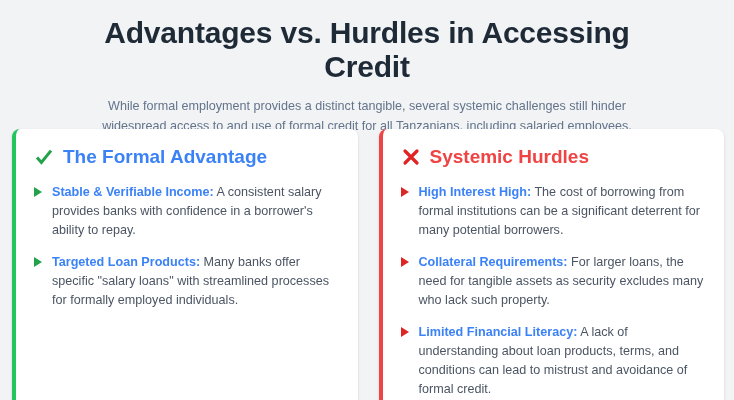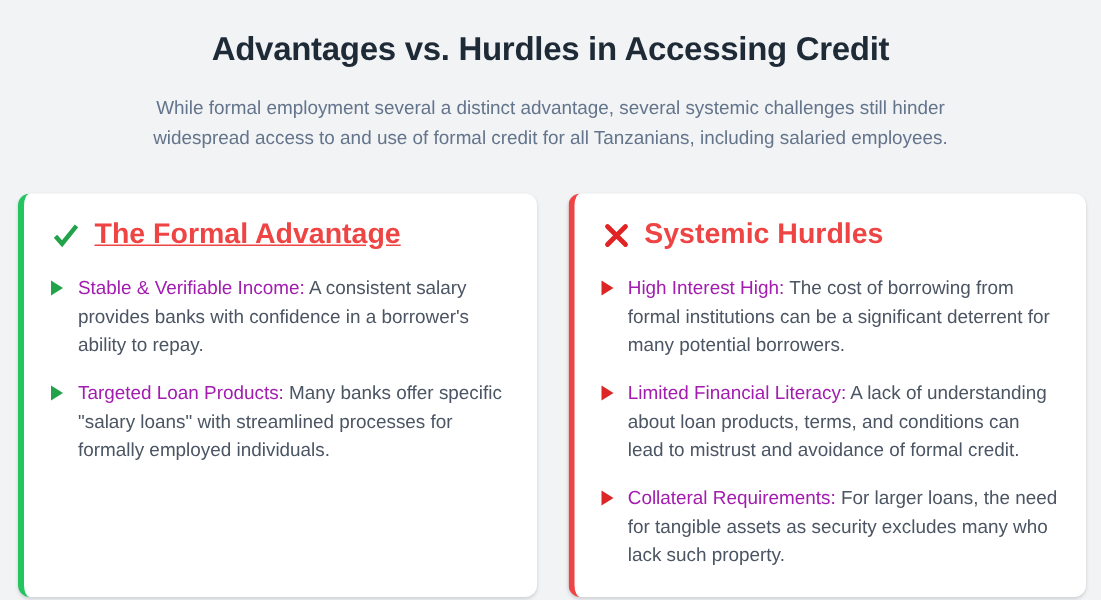--- a/index.html
+++ b/index.html
@@ -22,21 +22,21 @@
     position: relative;
   }
 
   
   .header {
     padding: 16px 60px 0 60px;
     text-align: center;
   }
   .page-title {
     margin: 0;
-    font-size: 22px;
+    font-size: 30px;
     line-height: 34px;
     font-weight: bold;
     color: #1f2a37;
     letter-spacing: -0.2px;
   }
   .page-subtitle {
     margin: 12px auto 0 auto;
     max-width: 560px;
     font-size: 12.6px;
     line-height: 20px;
@@ -73,21 +73,21 @@
 
   .card-heading {
     display: flex;
     align-items: center;
     gap: 9px;
     margin: 0 0 14px 0;
     font-size: 19px;
     line-height: 24px;
     font-weight: bold;
   }
-  .card.advantage .card-heading { color: #ef4444; text-decoration: underline; }
+  .card.advantage .card-heading { color: #3b82f6; }
   .card.hurdles  .card-heading { color: #ef4444; }
 
   .heading-icon {
     display: inline-block;
     width: 20px;
     height: 20px;
     flex: none;
     line-height: 20px;
     text-align: center;
   }
@@ -116,33 +116,33 @@
     width: 0;
     height: 0;
     border-top: 5px solid transparent;
     border-bottom: 5px solid transparent;
     border-left: 8px solid currentColor;
   }
   .card.advantage .bullet-marker { color: #22a34a; }
   .card.hurdles  .bullet-marker { color: #dc2626; }
 
   .bullet-label {
-    font-weight: normal;
-    color: #a21caf;
+    font-weight: bold;
+    color: #3b82f6;
   }
   .bullet-text { color: #4b5563; }
 </style>
 </head>
 <body>
 
 <div class="page">
 
   <div class="header">
     <h1 class="page-title">Advantages vs. Hurdles in Accessing Credit</h1>
-    <p class="page-subtitle">While formal employment several a distinct advantage, several systemic challenges still hinder widespread access to and use of formal credit for all Tanzanians, including salaried employees.</p>
+    <p class="page-subtitle">While formal employment provides a distinct tangible, several systemic challenges still hinder widespread access to and use of formal credit for all Tanzanians, including salaried employees.</p>
   </div>
 
   <div class="cards">
 
     <section class="card advantage">
       <h2 class="card-heading">
         <span class="heading-icon">
           <svg width="20" height="20" viewBox="0 0 20 20" aria-hidden="true">
             <path d="M3 10.5 L7.4 15.5 L17 3.6" fill="none" stroke="#22a34a" stroke-width="3" stroke-linecap="butt" stroke-linejoin="miter"></path>
           </svg>
@@ -172,23 +172,23 @@
         <span>Systemic Hurdles</span>
       </h2>
 
       <ul class="bullets">
         <li class="bullet">
           <span class="bullet-marker"></span>
           <span class="bullet-label">High Interest High:</span><span class="bullet-text"> The cost of borrowing from formal institutions can be a significant deterrent for many potential borrowers.</span>
         </li>
         <li class="bullet">
           <span class="bullet-marker"></span>
-          <span class="bullet-label">Limited Financial Literacy:</span><span class="bullet-text"> A lack of understanding about loan products, terms, and conditions can lead to mistrust and avoidance of formal credit.</span>
+          <span class="bullet-label">Collateral Requirements:</span><span class="bullet-text"> For larger loans, the need for tangible assets as security excludes many who lack such property.</span>
         </li>
         <li class="bullet">
           <span class="bullet-marker"></span>
-          <span class="bullet-label">Collateral Requirements:</span><span class="bullet-text"> For larger loans, the need for tangible assets as security excludes many who lack such property.</span>
+          <span class="bullet-label">Limited Financial Literacy:</span><span class="bullet-text"> A lack of understanding about loan products, terms, and conditions can lead to mistrust and avoidance of formal credit.</span>
         </li>
       </ul>
     </section>
 
   </div>
 </div>
 
 </body></html>

